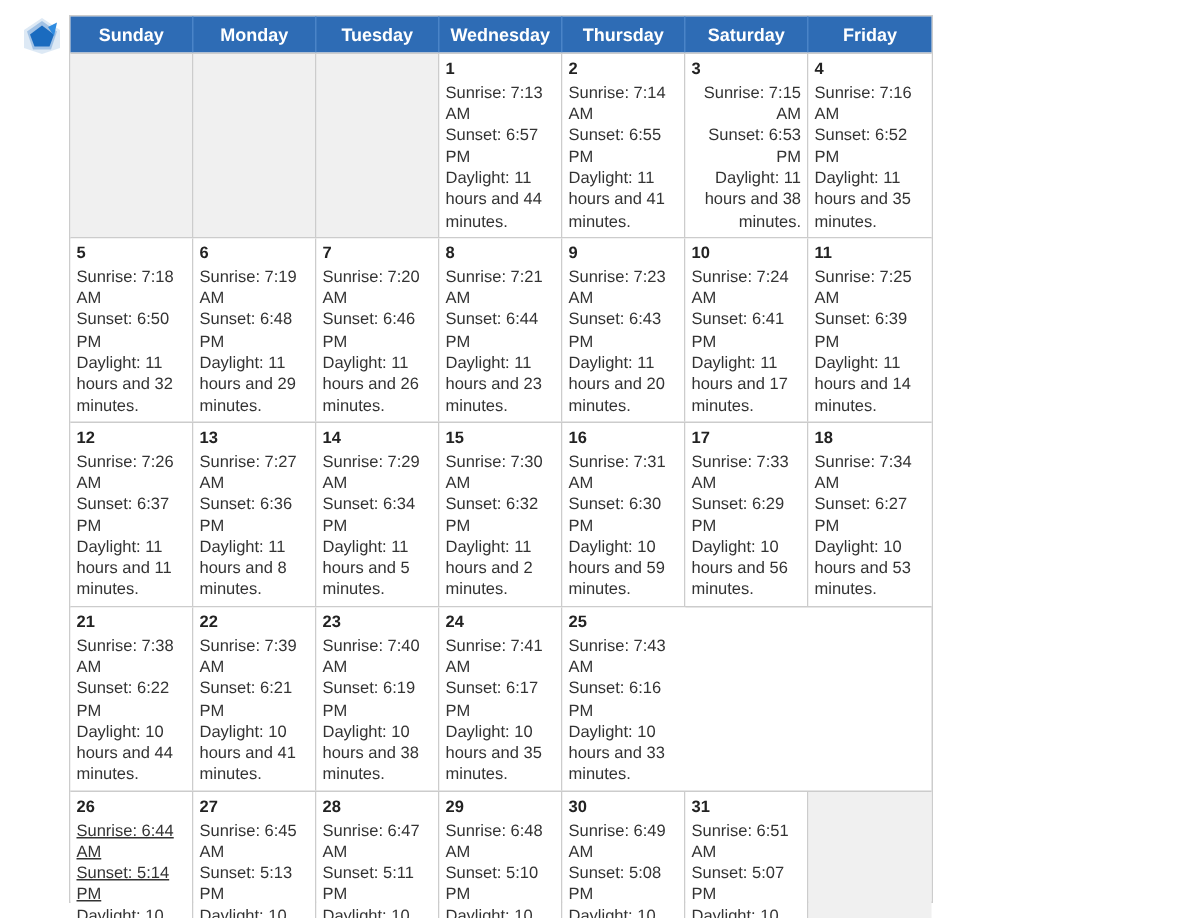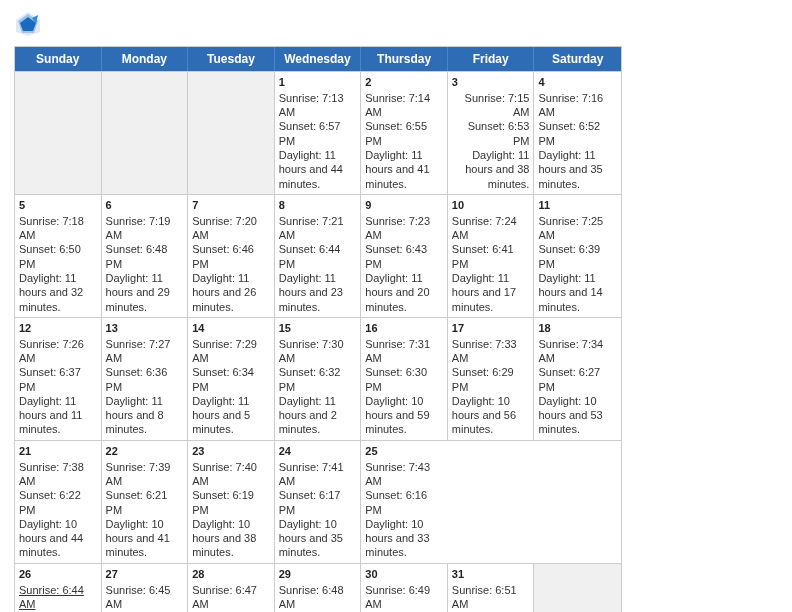--- a/index.html
+++ b/index.html
@@ -8,21 +8,21 @@
       height: 612px;
       font-family: Arial, sans-serif;
       background: #fff;
       overflow: hidden;
     }
     .page {
       width: 636px;
       height: 612px;
       padding: 10px 14px;
       display: flex;
-      flex-direction: column;
+      flex-direction: row;
     }
     .header {
       display: flex;
       justify-content: space-between;
       align-items: flex-start;
       margin-bottom: 8px;
     }
     .logo {
       display: flex;
       align-items: center;
@@ -137,22 +137,22 @@
     </div>
   </div>
 
   <div class="calendar">
     <div class="cal-header">
     <div class="cal-header-cell">Sunday</div>
         <div class="cal-header-cell">Monday</div>
         <div class="cal-header-cell">Tuesday</div>
         <div class="cal-header-cell">Wednesday</div>
         <div class="cal-header-cell">Thursday</div>
+        <div class="cal-header-cell">Saturday</div>
         <div class="cal-header-cell">Friday</div>
-        <div class="cal-header-cell">Saturday</div>
       </div>
     <div class="cal-body">
     <div class="cal-row">
           <div class="cal-cell empty shaded"></div>
           <div class="cal-cell empty shaded"></div>
           <div class="cal-cell empty shaded"></div>
           <div class="cal-cell">
             <span class="day-num">1</span>
             <div class="cell-text" style="white-space: pre-line;">Sunrise: 7:13 AM
 Sunset: 6:57 PM

